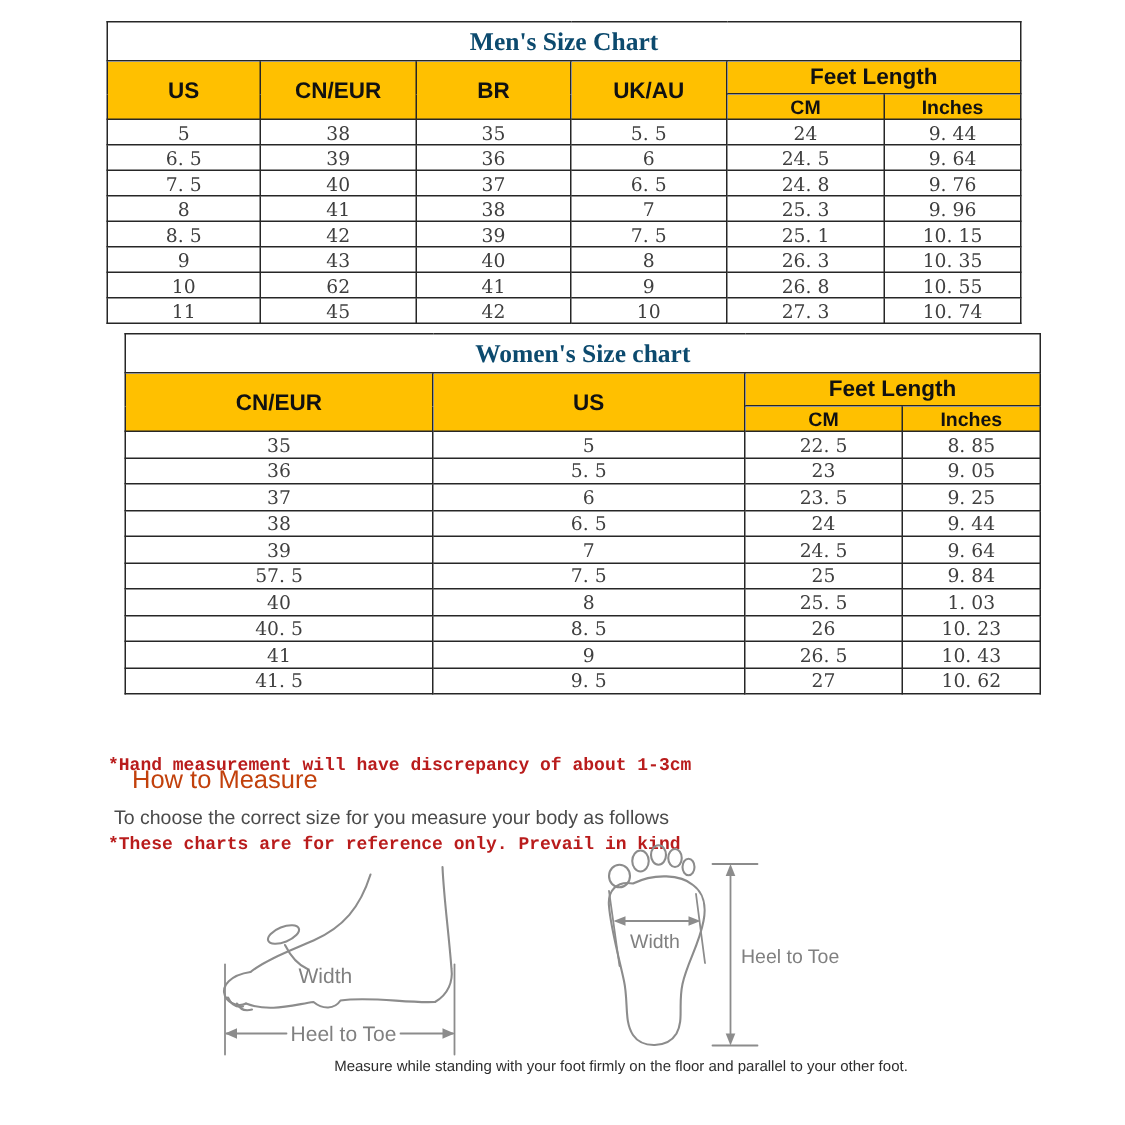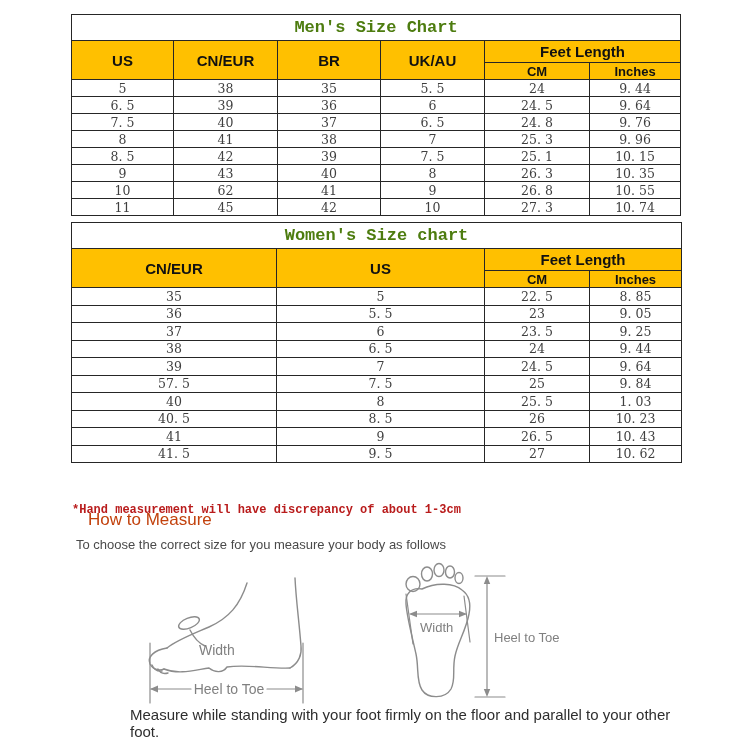--- a/index.html
+++ b/index.html
@@ -7,31 +7,31 @@
     width:750px;height:750px;position:relative;background:#ffffff;
     font-family:"Liberation Sans",sans-serif;overflow:hidden;
   }
   
   .tables-wrap{position:absolute;left:71px;top:14px;width:611px;}
   table.size-table{border-collapse:collapse;width:610px;table-layout:fixed;}
   table.size-table td, table.size-table th{
     border:1px solid #262626;text-align:center;vertical-align:middle;padding:0;overflow:hidden;
   }
   td.chart-title{
-    height:25px;background:#ffffff;color:#4d7c0f;
-    font-weight:bold;font-size:17px;font-family:Liberation Mono, monospace;
+    height:25px;background:#ffffff;color:#0c4a6e;
+    font-weight:bold;font-size:17px;font-family:Liberation Serif, serif;
   }
   th.gold{background:#FFC000;color:#111;font-weight:bold;}
   th.col-head{font-size:15px;}
   th.feet-head{height:21px;font-size:15px;}
   th.sub-head{height:16px;font-size:13px;}
   tbody.data-rows td{
     height:16px;font-family:"DejaVu Serif",serif;font-size:12.5px;color:#3F3F3F;
   }
-  #women-table{margin-top:6px;}
+  #women-table{margin-top:6px;margin-left:12px;}
   #women-table tbody.data-rows td{height:16.5px;}
   
   .notes{
     position:absolute;left:72px;top:467px;
     font-family:"Liberation Mono","DejaVu Sans Mono",monospace;
     font-weight:bold;font-size:12px;line-height:17.5px;color:#b91c1c;white-space:pre;
   }
   
   .htm-heading{
     position:absolute;left:88px;top:510px;
@@ -41,22 +41,22 @@
     position:absolute;left:76px;top:537px;
     font-size:13px;color:#4a4a4a;
   }
   .diagram{position:absolute;}
   .diagram path,.diagram ellipse,.diagram line{fill:none;stroke:#8C8C8C;stroke-width:1.4;stroke-linecap:round;stroke-linejoin:round;}
   .diagram .arrow-line{stroke-width:1.2;}
   .diagram polygon{fill:#8C8C8C;stroke:none;}
   .diagram text{fill:#808080;font-family:"Liberation Sans",sans-serif;font-size:14px;}
   .diagram text.small{font-size:13px;}
   .caption{
-    position:absolute;left:130px;top:706px;width:568px;
-    font-size:15px;color:#2e2e2e;
+    position:absolute;left:130px;top:706px;width:568px;text-align:center;
+    font-size:10px;color:#2e2e2e;
   }
 </style>
 </head>
 <body>
 
 <div class="tables-wrap">
 
   <table class="size-table" id="men-table">
     <colgroup>
       <col style="width:102px">
@@ -231,20 +231,21 @@
           <td>9. 5</td>
           <td>27</td>
           <td>10. 62</td>
         </tr>
       </tbody>
   </table>
 </div>
 
 <div class="notes">
   <div>*Hand measurement will have discrepancy of about 1-3cm</div>
+  <div>*These charts are for reference only. Prevail in kind</div>
 </div>
 
 <div class="htm-heading">How to Measure</div>
 <div class="htm-intro">To choose the correct size for you measure your body as follows</div>
 
 <svg class="diagram" style="left:143px;top:558px;" width="175" height="150" viewBox="0 0 175 150">
   <g>
     <path d="M 104,25 C 97,47 86,60 66,69 C 50,76 34,82 24,90"></path>
     <path d="M 24,90 C 11,92 4,99 7,106 C 10,112 17,113 21,111"></path>
     <path d="M 9,107 Q 12,114 19,113"></path>

